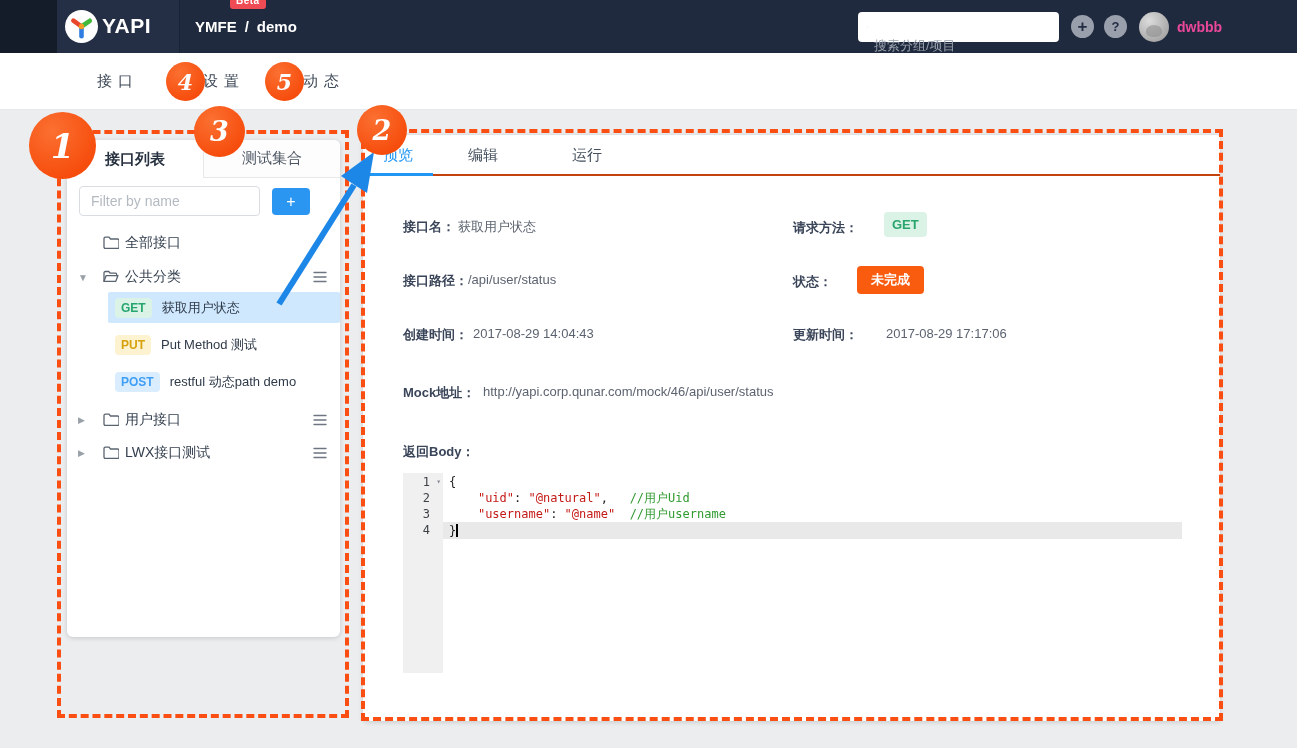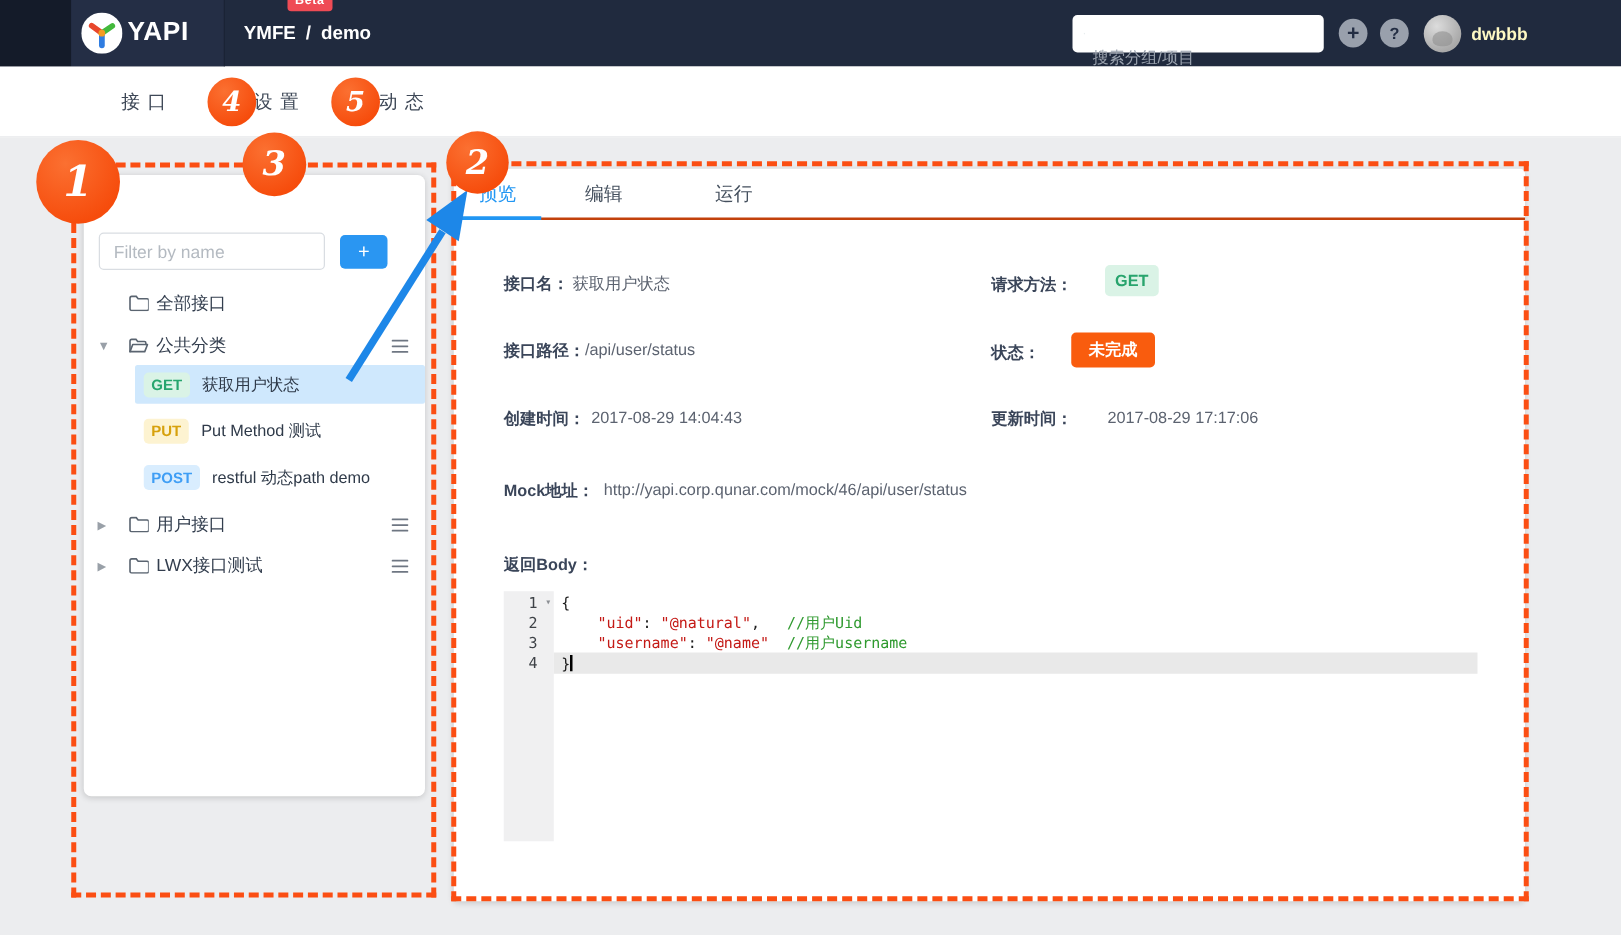--- a/index.html
+++ b/index.html
@@ -25,21 +25,21 @@
   .search-box input::placeholder { color:#9aa2ae; }
   .nav-circle { position:absolute; top:15px; width:23px; height:23px; border-radius:50%; background:#99a0ac;
                 color:#232d43; font-weight:bold; display:flex; align-items:center; justify-content:center; cursor:pointer; }
   .nav-plus { left:1071px; font-size:17px; }
   .nav-help { left:1104px; font-size:13px; }
   .avatar { position:absolute; left:1139px; top:12px; width:30px; height:30px; border-radius:50%;
             background:radial-gradient(circle at 35% 30%, #dcdcdc, #a9a9a9 72%); cursor:pointer; }
   .avatar::after { content:""; position:absolute; left:7px; top:13px; width:16px; height:12px;
                    border-radius:50% 50% 40% 40%; background:#8f8f8f; opacity:.6; }
   .nav-username { position:absolute; left:1177px; top:0; height:53px; display:flex; align-items:center;
-                  color:#fef9c3; font-weight:bold; font-size:14px; cursor:pointer; }
+                  color:#ec4899; font-weight:bold; font-size:14px; cursor:pointer; }
 
   
   .subnav { position:absolute; left:0; top:53px; width:1297px; height:57px; background:#fff;
             border-bottom:1px solid #e7e9ec; z-index:4; }
   .subnav-item { position:absolute; top:0; height:56px; display:flex; align-items:center; font-size:15px;
                  color:#3e4857; letter-spacing:6px; cursor:pointer; }
   .sn-1 { left:97px; } .sn-2 { left:203px; } .sn-3 { left:303px; }
 
   
   .panel-left { position:absolute; left:67px; top:140px; width:273px; height:497px; background:#fff;
@@ -157,20 +157,24 @@
     <div class="nav-username">dwbbb</div>
   </header>
 
   <nav class="subnav">
     <div class="subnav-item sn-1">接口</div>
     <div class="subnav-item sn-2">设置</div>
     <div class="subnav-item sn-3">动态</div>
   </nav>
 
   <section class="panel-left">
+    <div class="side-tabs">
+      <div class="side-tab active">接口列表</div>
+      <div class="side-tab inactive">测试集合</div>
+    </div>
     <input class="filter-input" type="text" placeholder="Filter by name" style="">
     <button class="add-btn">
       <span>+</span>
     </button>
 
     <div class="tree-row" style="top:88px;">
       <svg class="tree-folder" width="16" height="13" viewBox="0 0 16 13">
         <path d="M1 2.6 C1 1.8 1.6 1.1 2.4 1.1 H6 l1.5 1.9 H14.6 c.8 0 1.4 .7 1.4 1.5 V10.9 c0 .8 -.6 1.5 -1.4 1.5 H2.4 C1.6 12.4 1 11.7 1 10.9 Z" fill="none" stroke="#5a6470" stroke-width="1.3"></path>
       </svg>
       <span class="tree-label">全部接口</span>

